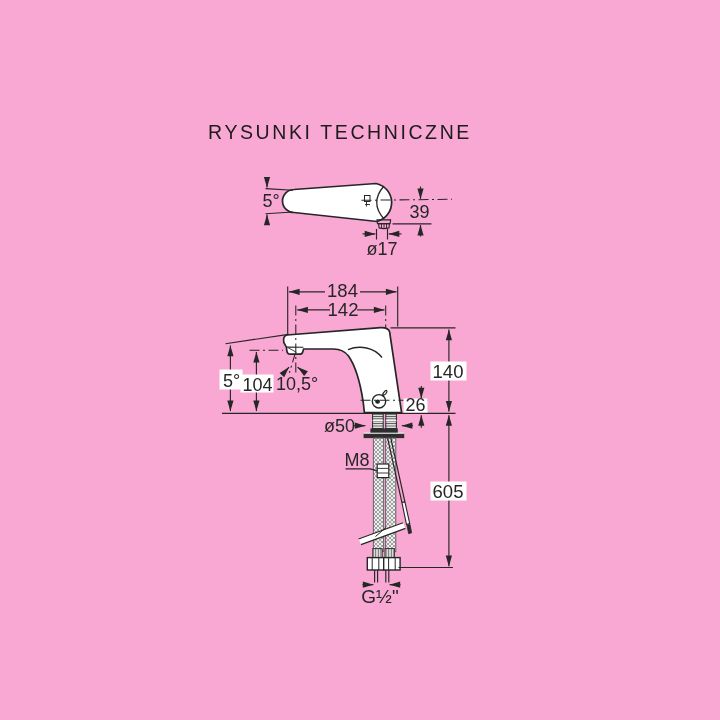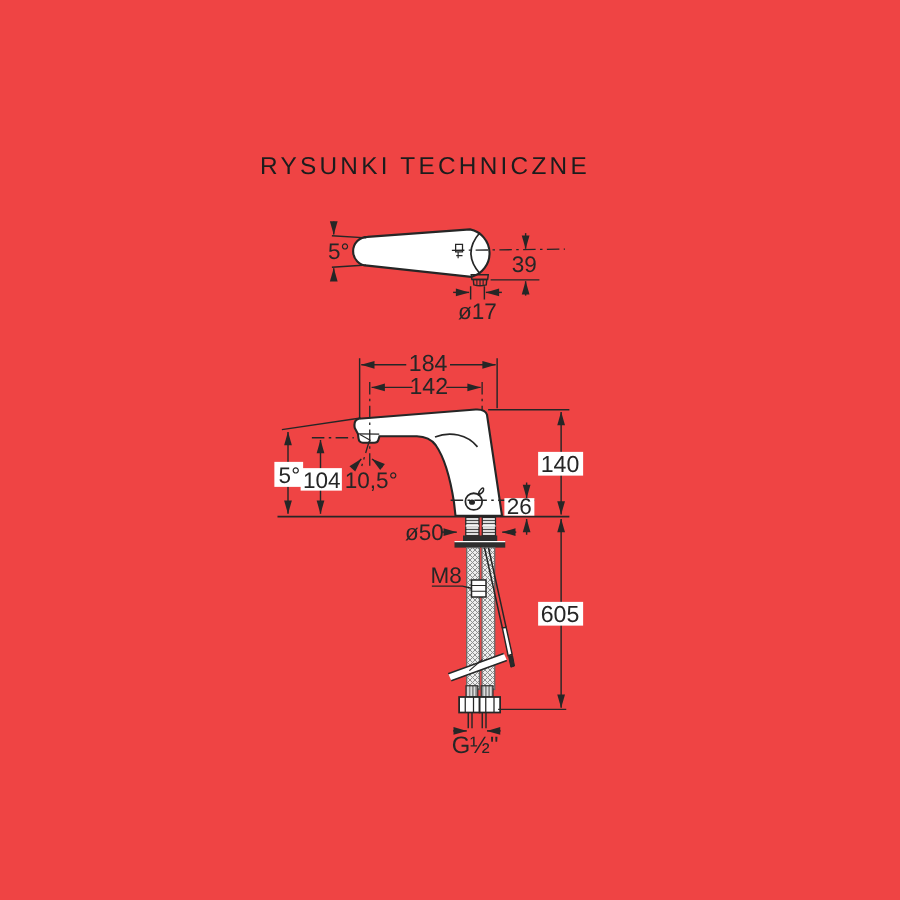--- a/index.html
+++ b/index.html
@@ -1,16 +1,16 @@
 <!DOCTYPE html>
 <html><head>
 <meta charset="utf-8">
 <style>
   html,body{margin:0;padding:0;background:#ffffff;}
-  .stage{position:relative;width:720px;height:720px;background:#ef4444;overflow:hidden;
+  .stage{position:relative;width:720px;height:720px;background:#f9a8d4;overflow:hidden;
          font-family:"Liberation Sans", sans-serif;}
   svg{position:absolute;left:0;top:0;}
   text{font-family:"Liberation Sans", sans-serif;fill:#262626;}
   .dim{font-size:18px;}
   .dim-lg{font-size:18.5px;}
   .title{font-size:19.5px;letter-spacing:2.6px;fill:#1c1c1c;}
   .ln{stroke:#262626;stroke-width:1.15;fill:none;}
   .ln-thick{stroke:#262626;stroke-width:1.7;fill:none;}
   .ln-med{stroke:#262626;stroke-width:1.35;fill:none;}
   .cl{stroke:#262626;stroke-width:1.05;fill:none;stroke-dasharray:10 3.5 2 3.5;}

